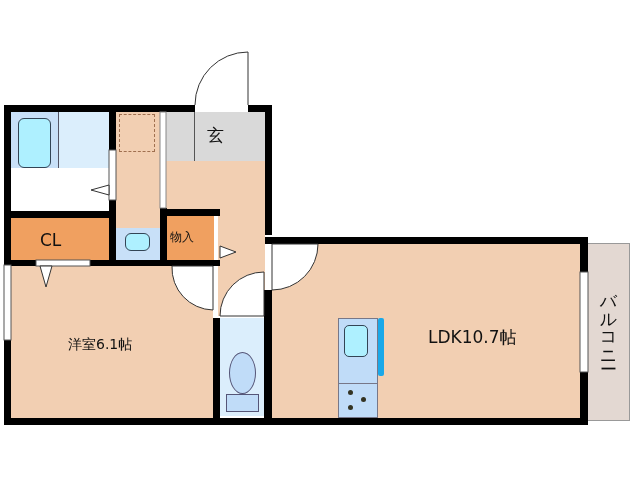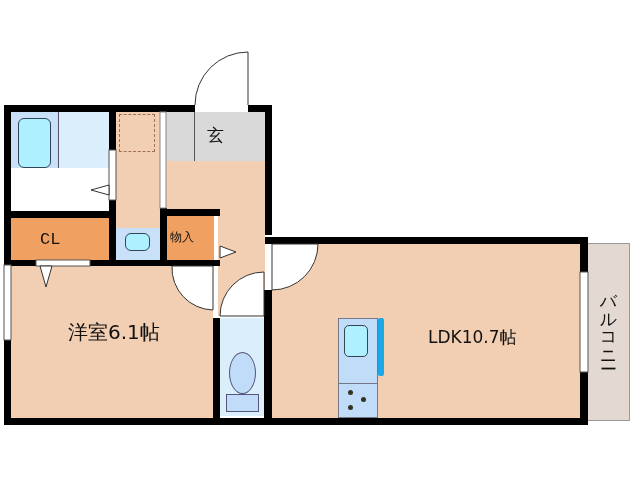--- a/index.html
+++ b/index.html
@@ -23,27 +23,27 @@
 <div class="abs" style="left:116px;top:210px;width:48px;height:18px;background:#f2cfb2;"></div>
 
 <div class="abs" style="left:166px;top:112px;width:99px;height:49px;background:#d9d9d9;"></div>
 <div class="abs" style="left:194px;top:112px;width:1px;height:49px;background:#555;"></div>
 <div class="lbl" style="left:207px;top:124px;font-size:17px;">玄</div>
 
 <div class="abs" style="left:166px;top:161px;width:99px;height:55px;background:#f2cfb2;"></div>
 <div class="abs" style="left:218px;top:216px;width:47px;height:100px;background:#f2cfb2;"></div>
 
 <div class="abs" style="left:11px;top:218px;width:98px;height:42px;background:#f0a060;"></div>
-<div class="lbl" style="left:40px;top:230px;font-size:17px;font-family:Liberation Mono, monospace;">CL</div>
+<div class="lbl" style="left:40px;top:230px;font-size:17px;">CL</div>
 
 <div class="abs" style="left:167px;top:216px;width:47px;height:44px;background:#f0a060;"></div>
 <div class="lbl" style="left:170px;top:229px;font-size:12px;">物入</div>
 
 <div class="abs" style="left:11px;top:266px;width:202px;height:152px;background:#f2cfb2;"></div>
-<div class="lbl" style="left:68px;top:319px;font-size:20px;">洋室6.1帖</div>
+<div class="lbl" style="left:68px;top:336px;font-size:14px;">洋室6.1帖</div>
 
 <div class="abs" style="left:220px;top:318px;width:44px;height:98px;background:#dbeefc;"></div>
 <div class="abs" style="left:229px;top:352px;width:27px;height:42px;background:#c0dcf8;border:1px solid #557;border-radius:50%;"></div>
 <div class="abs" style="left:226px;top:394px;width:33px;height:18px;background:#c0dcf8;border:1px solid #557;"></div>
 
 <div class="abs" style="left:272px;top:244px;width:308px;height:174px;background:#f2cfb2;"></div>
 <div class="lbl" style="left:428px;top:326px;font-size:17px;">LDK10.7帖</div>
 
 <div class="abs" style="left:338px;top:318px;width:40px;height:100px;background:#c0dcf8;border:1px solid #778;"></div>
 <div class="abs" style="left:344px;top:325px;width:24px;height:32px;background:#aef0ff;border:1px solid #345;border-radius:5px;"></div>

